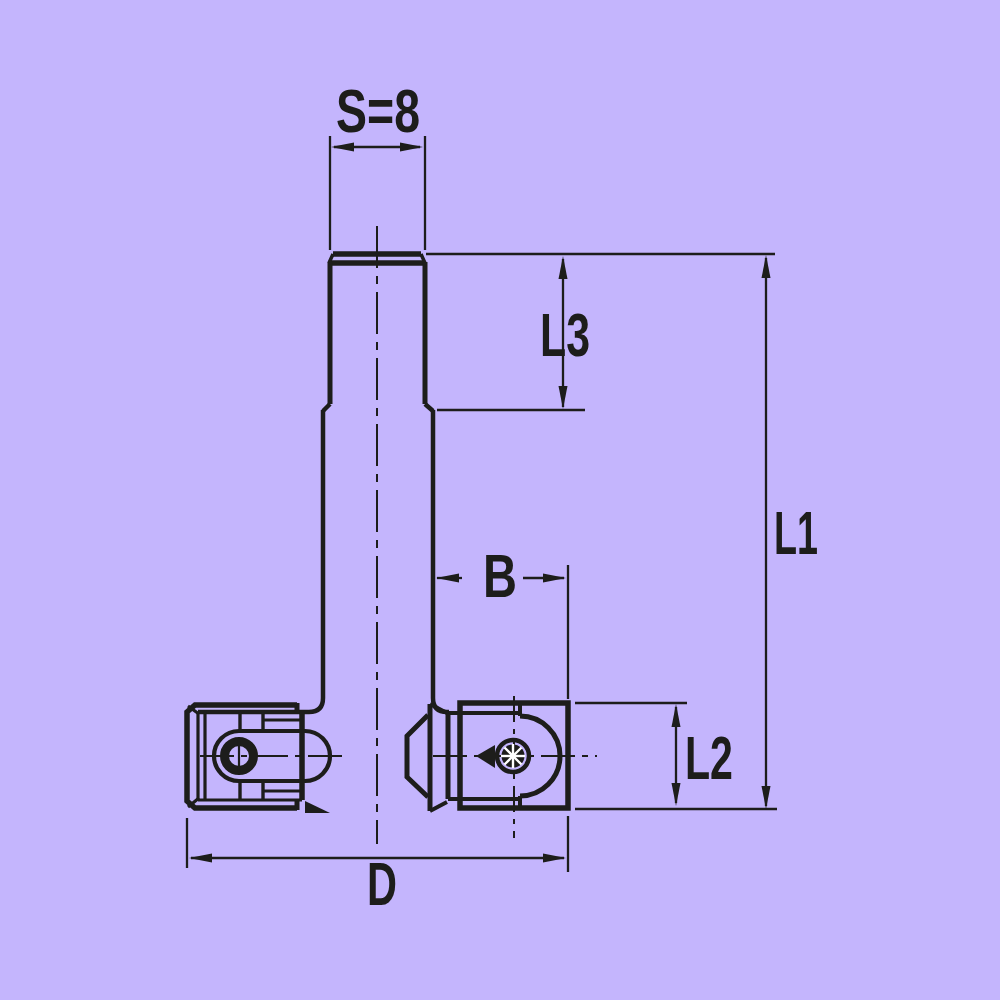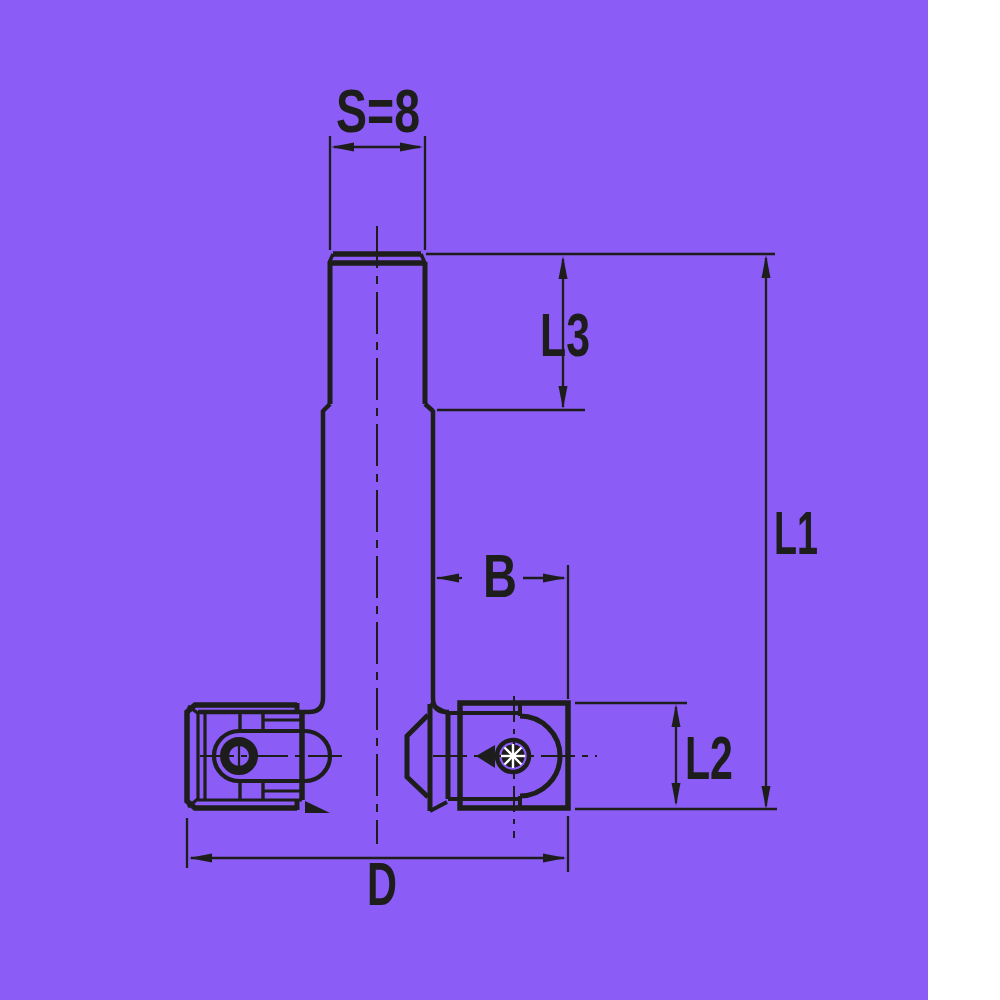--- a/index.html
+++ b/index.html
@@ -1,16 +1,16 @@
 <!DOCTYPE html>
 <html><head>
 <meta charset="utf-8">
 <style>
   html,body{margin:0;padding:0;background:#ffffff;}
-  .stage{width:928px;height:1000px;position:relative;background:#8b5cf6;overflow:hidden;}
+  .stage{width:1000px;height:1000px;position:relative;background:#c4b5fd;overflow:hidden;}
   svg{display:block;}
   .outline{stroke:#1d1d1b;fill:none;}
   .dim{stroke:#1d1d1b;stroke-width:2.3;fill:none;}
   .cl{stroke:#1d1d1b;stroke-width:2;fill:none;}
   .arrow{fill:#1d1d1b;stroke:none;}
   text.dim-label{
     font-family:"Liberation Sans", sans-serif;
     font-weight:700;
     font-size:61px;
     fill:#1d1d1b;

